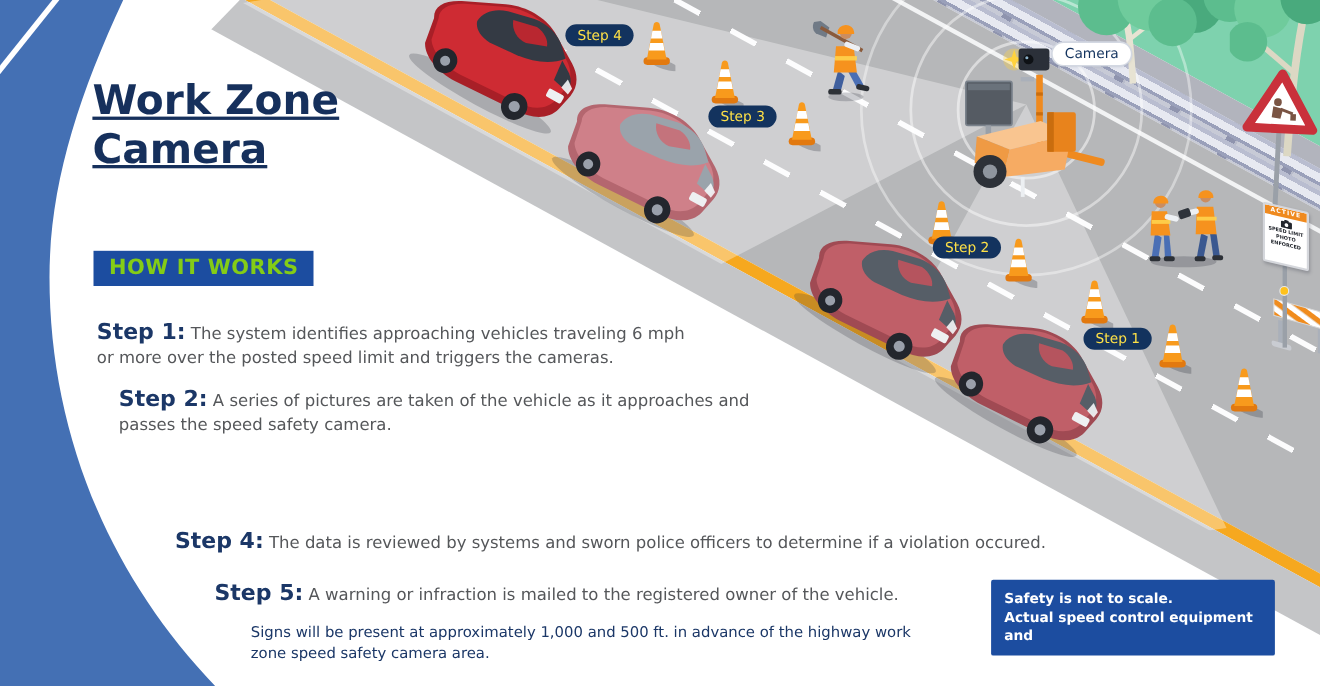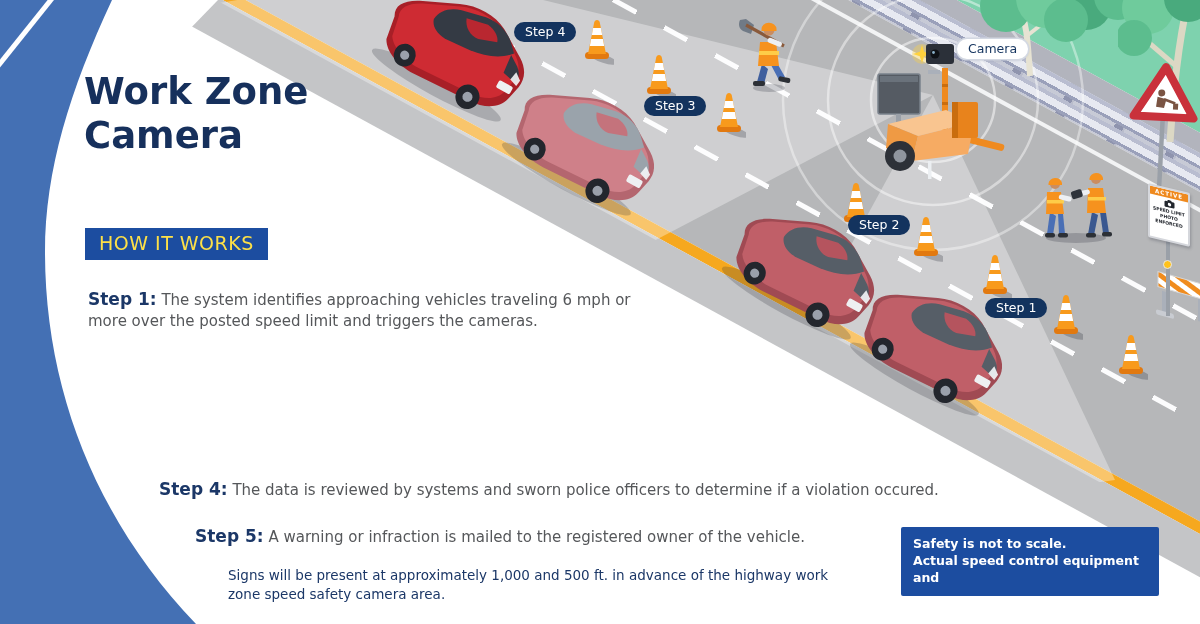--- a/index.html
+++ b/index.html
@@ -32,44 +32,44 @@
 
   
   .fx{position:absolute;left:0;top:0;z-index:2;
       clip-path:polygon(216px 0,1200px 537px,1200px 0);}
 
   
   .sprite{position:absolute;z-index:3;}
   .car{transform:rotate(28.65deg);}
 
   
-  .pill{position:absolute;z-index:5;background:#13335e;color:#ffffff;font-size:12.5px;
+  .pill{position:absolute;z-index:5;background:#13335e;color:#fde047;font-size:12.5px;
         padding:2px 11px 3px;border-radius:12px;white-space:nowrap;}
   .pill.light{background:#fff;color:#13335e;box-shadow:0 0 0 1.5px #d3d8e2,0 1px 3px rgba(20,40,70,.25);}
 
   
   .enf-sign{position:absolute;left:1146px;top:188px;width:60px;height:140px;z-index:4;}
   .enf-panel{position:absolute;left:2px;top:0;width:42px;height:54px;background:#fff;
     border:2px solid #d5d7dc;border-radius:2px;transform:skewY(13deg);overflow:hidden;
     text-align:center;box-shadow:1px 2px 3px rgba(30,35,50,.25);}
   .enf-band{background:#ef8a1f;color:#fff;font-size:5.5px;font-weight:bold;letter-spacing:1px;
     padding:1px 0;}
   .enf-cam{margin:2px auto 1px;display:block;}
   .enf-line{font-size:4.5px;font-weight:bold;color:#23272e;line-height:1.3;}
   .enf-pole{position:absolute;left:20px;top:52px;width:4px;height:76px;background:#9aa0a8;}
   .enf-beacon{position:absolute;left:17px;top:72px;width:9px;height:9px;border-radius:50%;
     background:#ffc21c;border:1.5px solid #e8e9eb;}
 
   
   .panel-text{position:absolute;z-index:7;}
-  .title{left:84px;top:70px;font-size:37px;line-height:1.2;font-weight:800;color:#16305c;}
-  .badge{left:85px;top:228px;background:#1c4da0;color:#fde047;font-weight:normal;
+  .title{left:84px;top:70px;font-size:37px;line-height:1.2;font-weight:800;color:#16305c;text-decoration:underline;}
+  .badge{left:85px;top:228px;background:#1c4da0;color:#84cc16;font-weight:bold;
          font-size:19px;letter-spacing:.5px;padding:4px 14px 6px;}
   .step{position:absolute;z-index:7;font-size:15px;color:#55575a;line-height:1.42;}
-  .step b{color:#1b3767;font-size:17px;text-align:center;}
+  .step b{color:#1b3767;font-size:20px;text-align:center;}
   .note{position:absolute;z-index:7;font-size:13.5px;font-weight:normal;color:#1b3767;line-height:1.4;}
   .disclaimer{position:absolute;left:901px;top:527px;width:258px;z-index:7;background:#1c4da0;
     color:#fff;font-size:12.5px;font-weight:bold;line-height:1.35;padding:9px 12px;border-radius:2px;}
 
   .swoosh{position:absolute;left:0;top:0;z-index:6;pointer-events:none;}
 </style>
 </head>
 <body>
 
 <div id="stage">
@@ -297,20 +297,23 @@
 
   <div class="panel-text title">
     <div>Work Zone</div>
     <div>Camera</div>
   </div>
   <div class="panel-text badge">HOW IT WORKS</div>
 
   <div class="step" style="left:88px;top:287px;width:545px">
     <b>Step 1:</b> <span>The system identifies approaching vehicles traveling 6 mph or more over the posted speed limit and triggers the cameras.</span>
   </div>
+  <div class="step" style="left:108px;top:348px;width:628px">
+    <b>Step 2:</b> <span>A series of pictures are taken of the vehicle as it approaches and passes the speed safety camera.</span>
+  </div>
   <div class="step" style="left:159px;top:477px;width:820px">
     <b>Step 4:</b> <span>The data is reviewed by systems and sworn police officers to determine if a violation occured.</span>
   </div>
   <div class="step" style="left:195px;top:524px;width:700px">
     <b>Step 5:</b> <span>A warning or infraction is mailed to the registered owner of the vehicle.</span>
   </div>
   <div class="note" style="left:228px;top:566px;width:625px">Signs will be present at approximately 1,000 and 500 ft. in advance of the highway work zone speed safety camera area.</div>
 
   <div class="disclaimer">
     <div>Safety is not to scale.</div>

